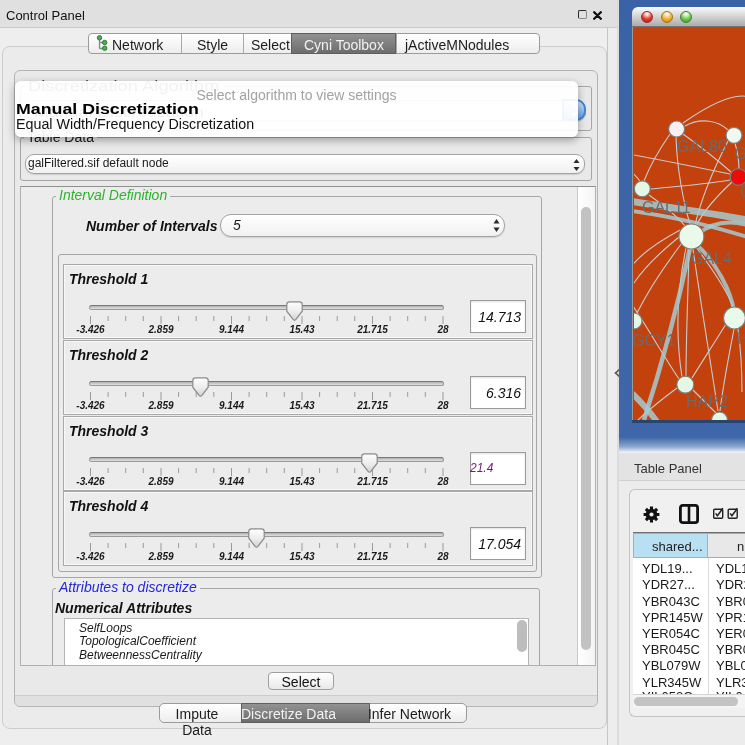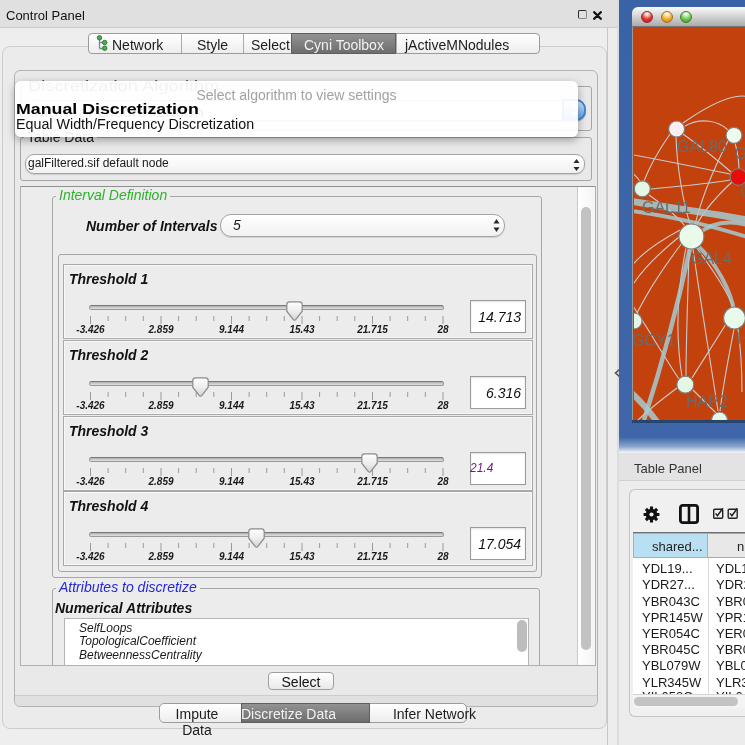--- a/index.html
+++ b/index.html
@@ -183,21 +183,21 @@
 </div>
 </div>
 
 <div class="abs" style="left:268px;top:672px;width:66px;height:18px;background:linear-gradient(#ffffff,#e9e9e9);border:1px solid #9f9f9f;border-radius:4px;"></div>
 <div class="abs" style="left:268px;top:674px;width:66px;text-align:center;font-size:14px;color:#111;">Select</div>
 
 <div class="abs" style="left:159px;top:703px;width:308px;height:20px;background:linear-gradient(#ffffff,#ededed);border:1px solid #9b9b9b;border-radius:5px;"></div>
 <div class="abs" style="left:241px;top:703px;width:129px;height:20px;background:linear-gradient(#929292,#6d6d6d);border:1px solid #5f5f5f;"></div>
 <div class="abs" style="left:159px;top:706px;width:76px;text-align:center;font-size:14px;color:#1c1c1c;">Impute Data</div>
 <div class="abs" style="left:241px;top:706px;width:129px;text-align:left;font-size:14px;color:#f2f2f2;">Discretize Data</div>
-<div class="abs" style="left:386px;top:706px;width:97px;text-align:center;font-size:14px;color:#1c1c1c;">Infer Network</div>
+<div class="abs" style="left:361px;top:706px;width:97px;text-align:center;font-size:14px;color:#1c1c1c;">Infer Network</div>
 
 <div class="abs" style="left:15px;top:81px;width:563px;height:56px;background:rgba(255,255,255,0.93);border-radius:6px;box-shadow:0 3px 9px rgba(0,0,0,0.35);"></div>
 <div class="abs" style="left:15px;top:87px;width:563px;text-align:center;font-size:14px;color:#a2a2a2;">Select algorithm to view settings</div>
 <div class="abs" style="left:16px;top:101px;font-size:14px;font-weight:bold;color:#000;transform:scaleX(1.27);transform-origin:0 0;">Manual Discretization</div>
 <div class="abs" style="left:16px;top:116px;font-size:14px;color:#111;transform:scaleX(1.02);transform-origin:0 0;">Equal Width/Frequency Discretization</div>
 
 <div class="abs" style="left:607px;top:28px;width:12px;height:717px;background:#ededed;border-left:1px solid #c6c6c6;border-right:2px solid #d9dde2;"></div>
 <div class="abs" style="left:617px;top:0;width:2px;height:28px;background:#d9dde2;"></div>
 <svg class="abs" style="left:614px;top:369px;" width="7" height="8" viewBox="0 0 7 8">
     <path d="M5.5 0.5 L1.5 4 L5.5 7.5" fill="none" stroke="#555" stroke-width="1.6"></path>

